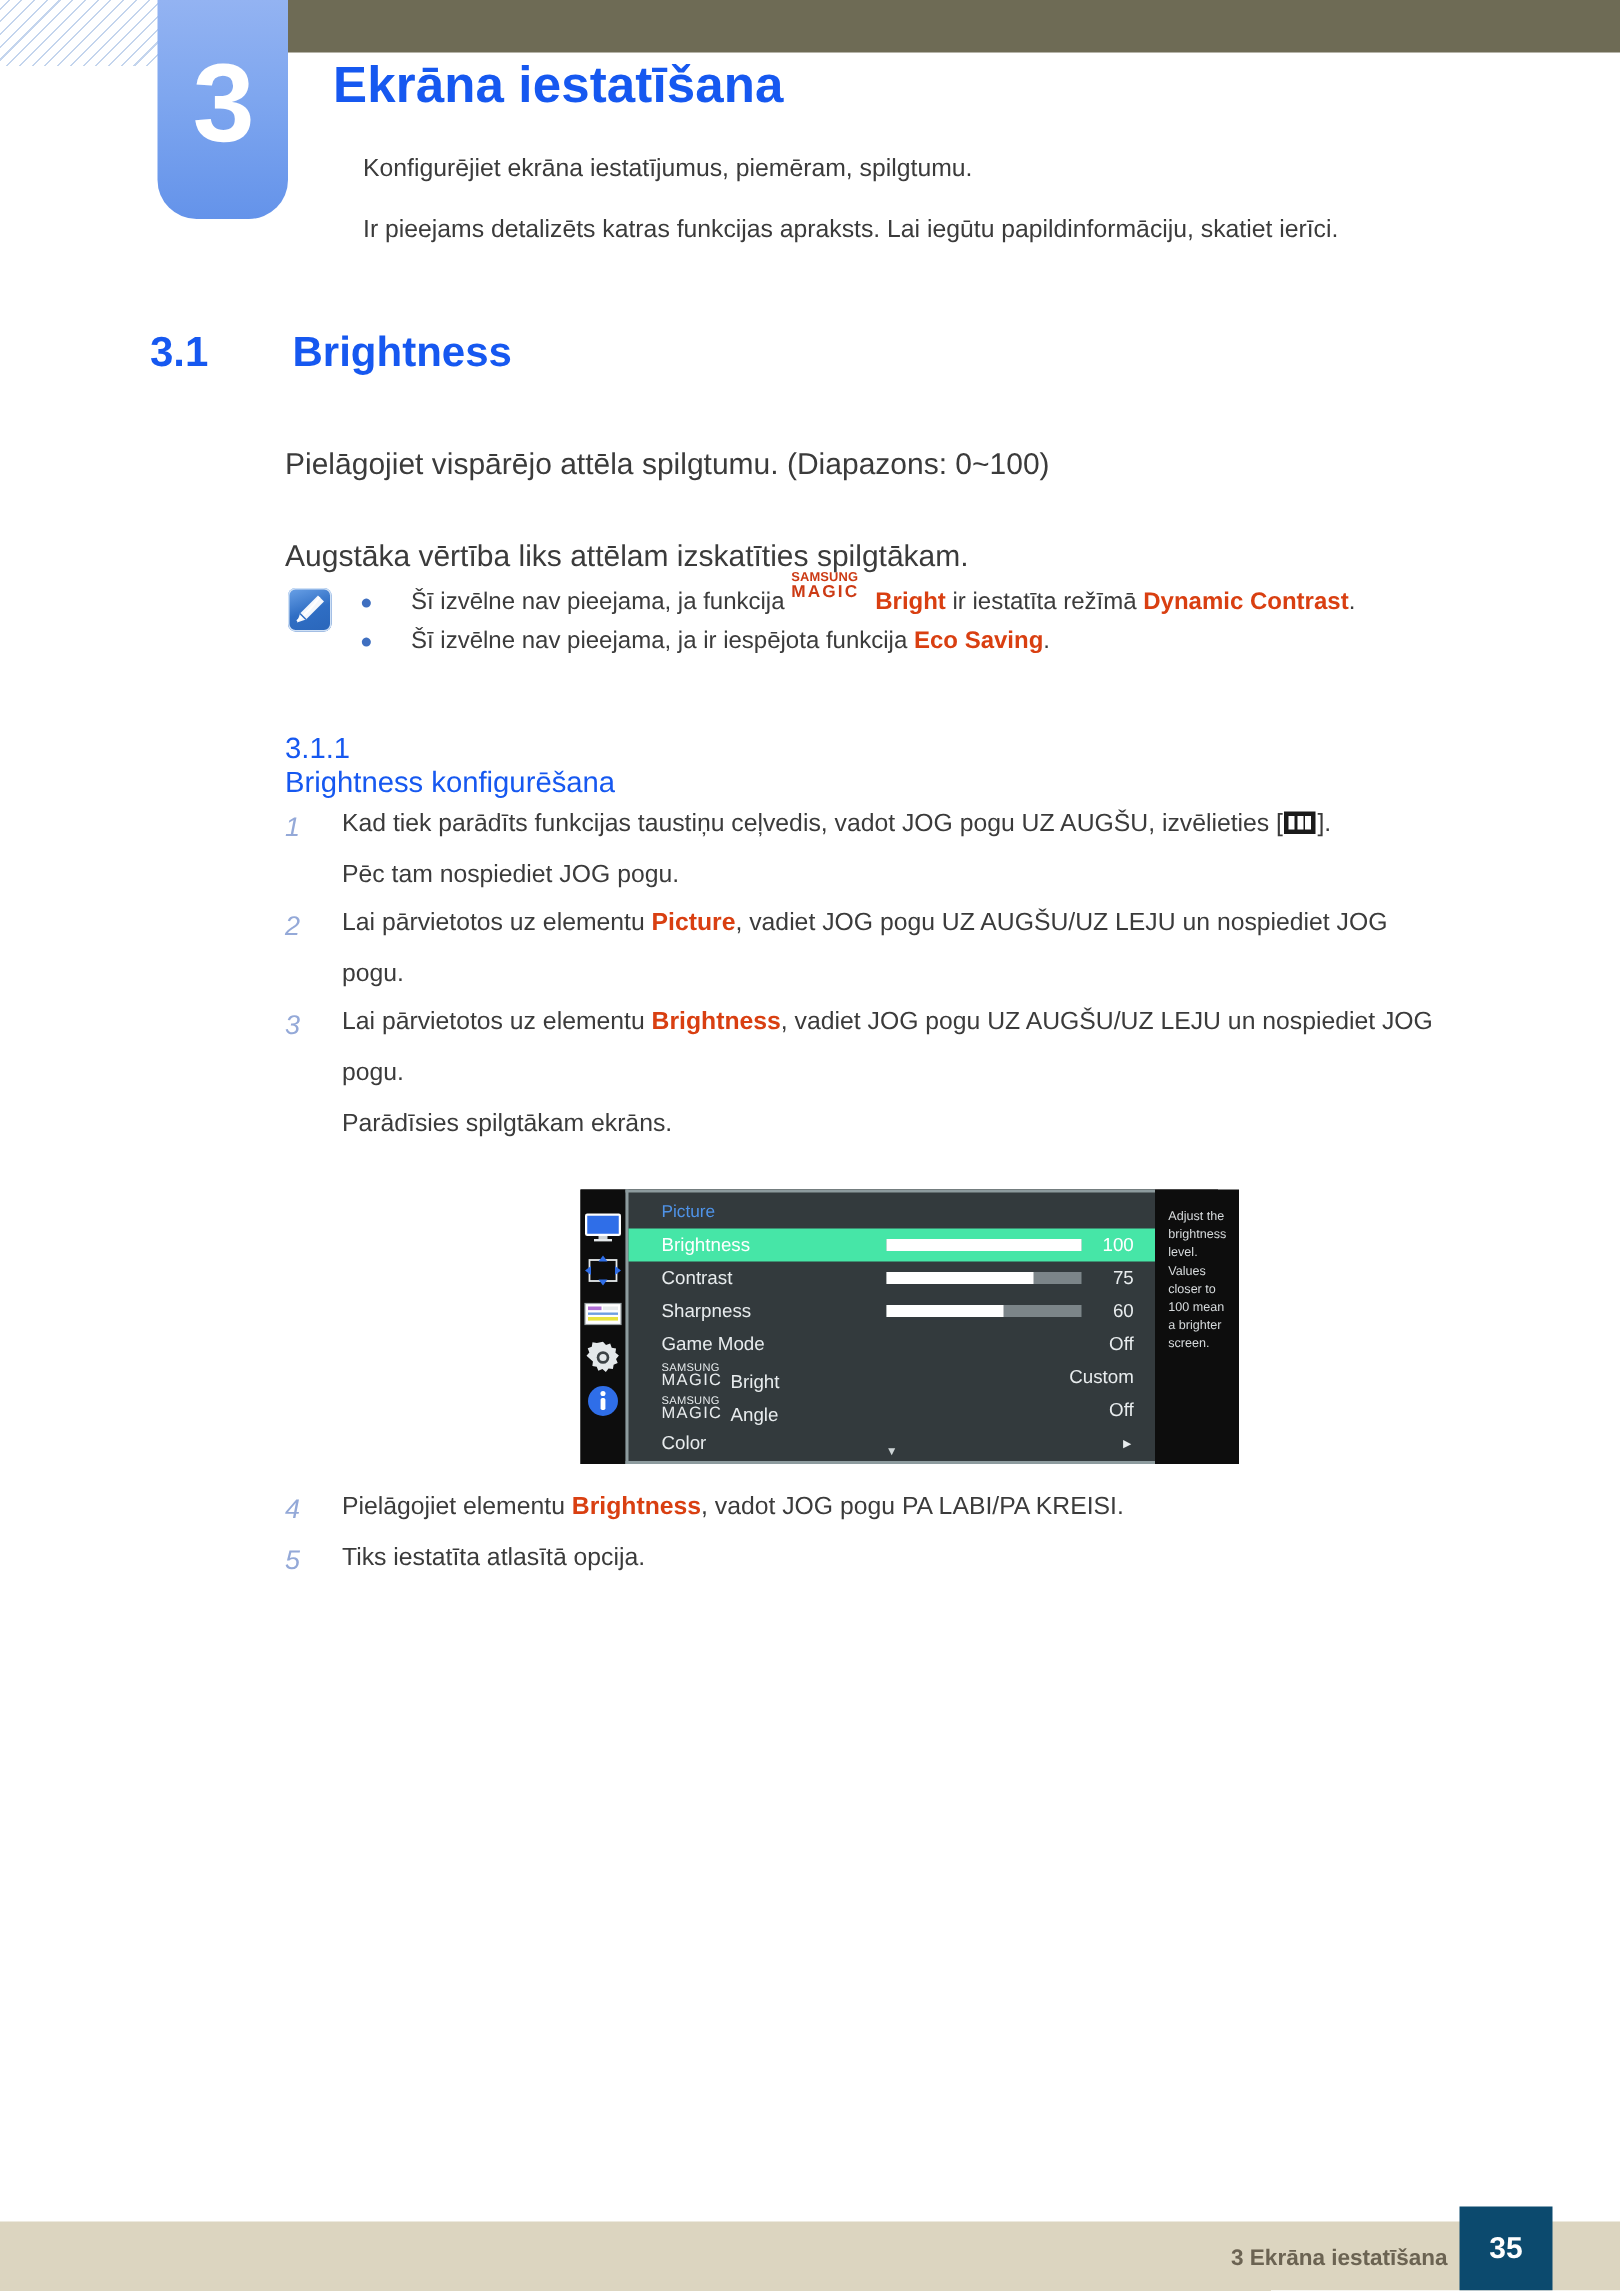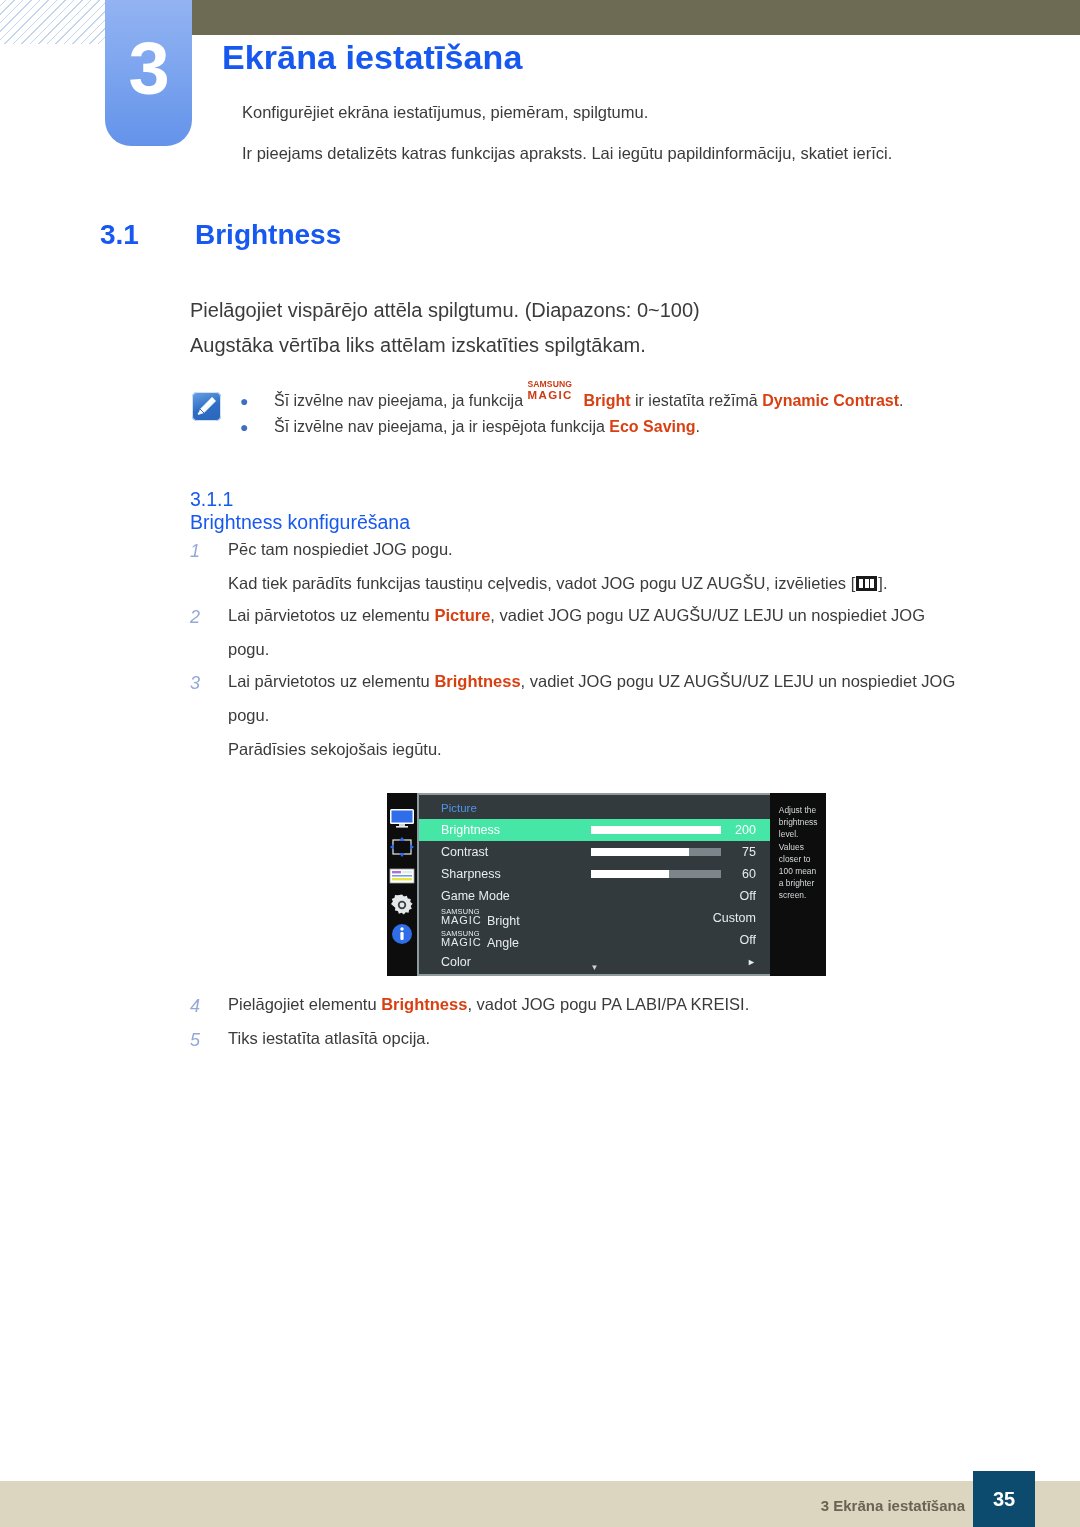--- a/index.html
+++ b/index.html
@@ -97,21 +97,21 @@
 
   
   .para {
     position: absolute;
     left: 190px;
     font-size: 20px;
     color: #3b3b3b;
     white-space: nowrap;
   }
   .p1 { top: 299px; }
-  .p2 { top: 334px; }
+  .p2 { top: 360px; }
 
   
   .note-icon {
     position: absolute;
     left: 192px; top: 392px;
     width: 29px; height: 29px;
     border-radius: 5px;
     background: linear-gradient(160deg, #6ca3e8 0%, #2f6ec4 52%, #2a66ba 100%);
     box-shadow: inset 0 0 0 1px #cfe0f5;
     overflow: hidden;
@@ -397,39 +397,39 @@
 <div class="subsec-head">
   <span class="sec-no">3.1.1</span>
   <span>Brightness konfigurēšana</span>
 </div>
 
 <div class="steps">
 
   <div class="step">
     <div class="n">1</div>
     <div class="body">
+      <div class="line"><span>Kad tiek parādīts funkcijas taustiņu ceļvedis, vadot JOG pogu UZ AUGŠU, izvēlieties [</span><span class="menu-glyph"><i></i><i></i><i></i></span><span>].</span></div>
       <div class="line">Pēc tam nospiediet JOG pogu.</div>
-      <div class="line"><span>Kad tiek parādīts funkcijas taustiņu ceļvedis, vadot JOG pogu UZ AUGŠU, izvēlieties [</span><span class="menu-glyph"><i></i><i></i><i></i></span><span>].</span></div>
     </div>
   </div>
 
   <div class="step">
     <div class="n">2</div>
     <div class="body">
       <div class="line"><span>Lai pārvietotos uz elementu </span><span class="hl">Picture</span><span>, vadiet JOG pogu UZ AUGŠU/UZ LEJU un nospiediet JOG</span></div>
       <div class="line">pogu.</div>
     </div>
   </div>
 
   <div class="step">
     <div class="n">3</div>
     <div class="body">
       <div class="line"><span>Lai pārvietotos uz elementu </span><span class="hl">Brightness</span><span>, vadiet JOG pogu UZ AUGŠU/UZ LEJU un nospiediet JOG</span></div>
       <div class="line">pogu.</div>
-      <div class="line">Parādīsies sekojošais iegūtu.</div>
+      <div class="line">Parādīsies spilgtākam ekrāns.</div>
     </div>
   </div>
 
 </div>
 
 <div class="osd">
 
   <div class="osd-side">
     <div class="ico">
       <svg width="26" height="20" viewBox="0 0 26 20" aria-hidden="true">
@@ -474,21 +474,21 @@
   </div>
 
   <div class="osd-main">
     <div class="osd-title">Picture</div>
 
     <div class="osd-row sel">
       <span class="lbl">Brightness</span>
       <span class="bar">
           <span style="width:100%"></span>
         </span>
-      <span class="val">200</span>
+      <span class="val">100</span>
     </div>
 
     <div class="osd-row">
       <span class="lbl">Contrast</span>
       <span class="bar">
           <span style="width:75%"></span>
         </span>
       <span class="val">75</span>
     </div>
 

